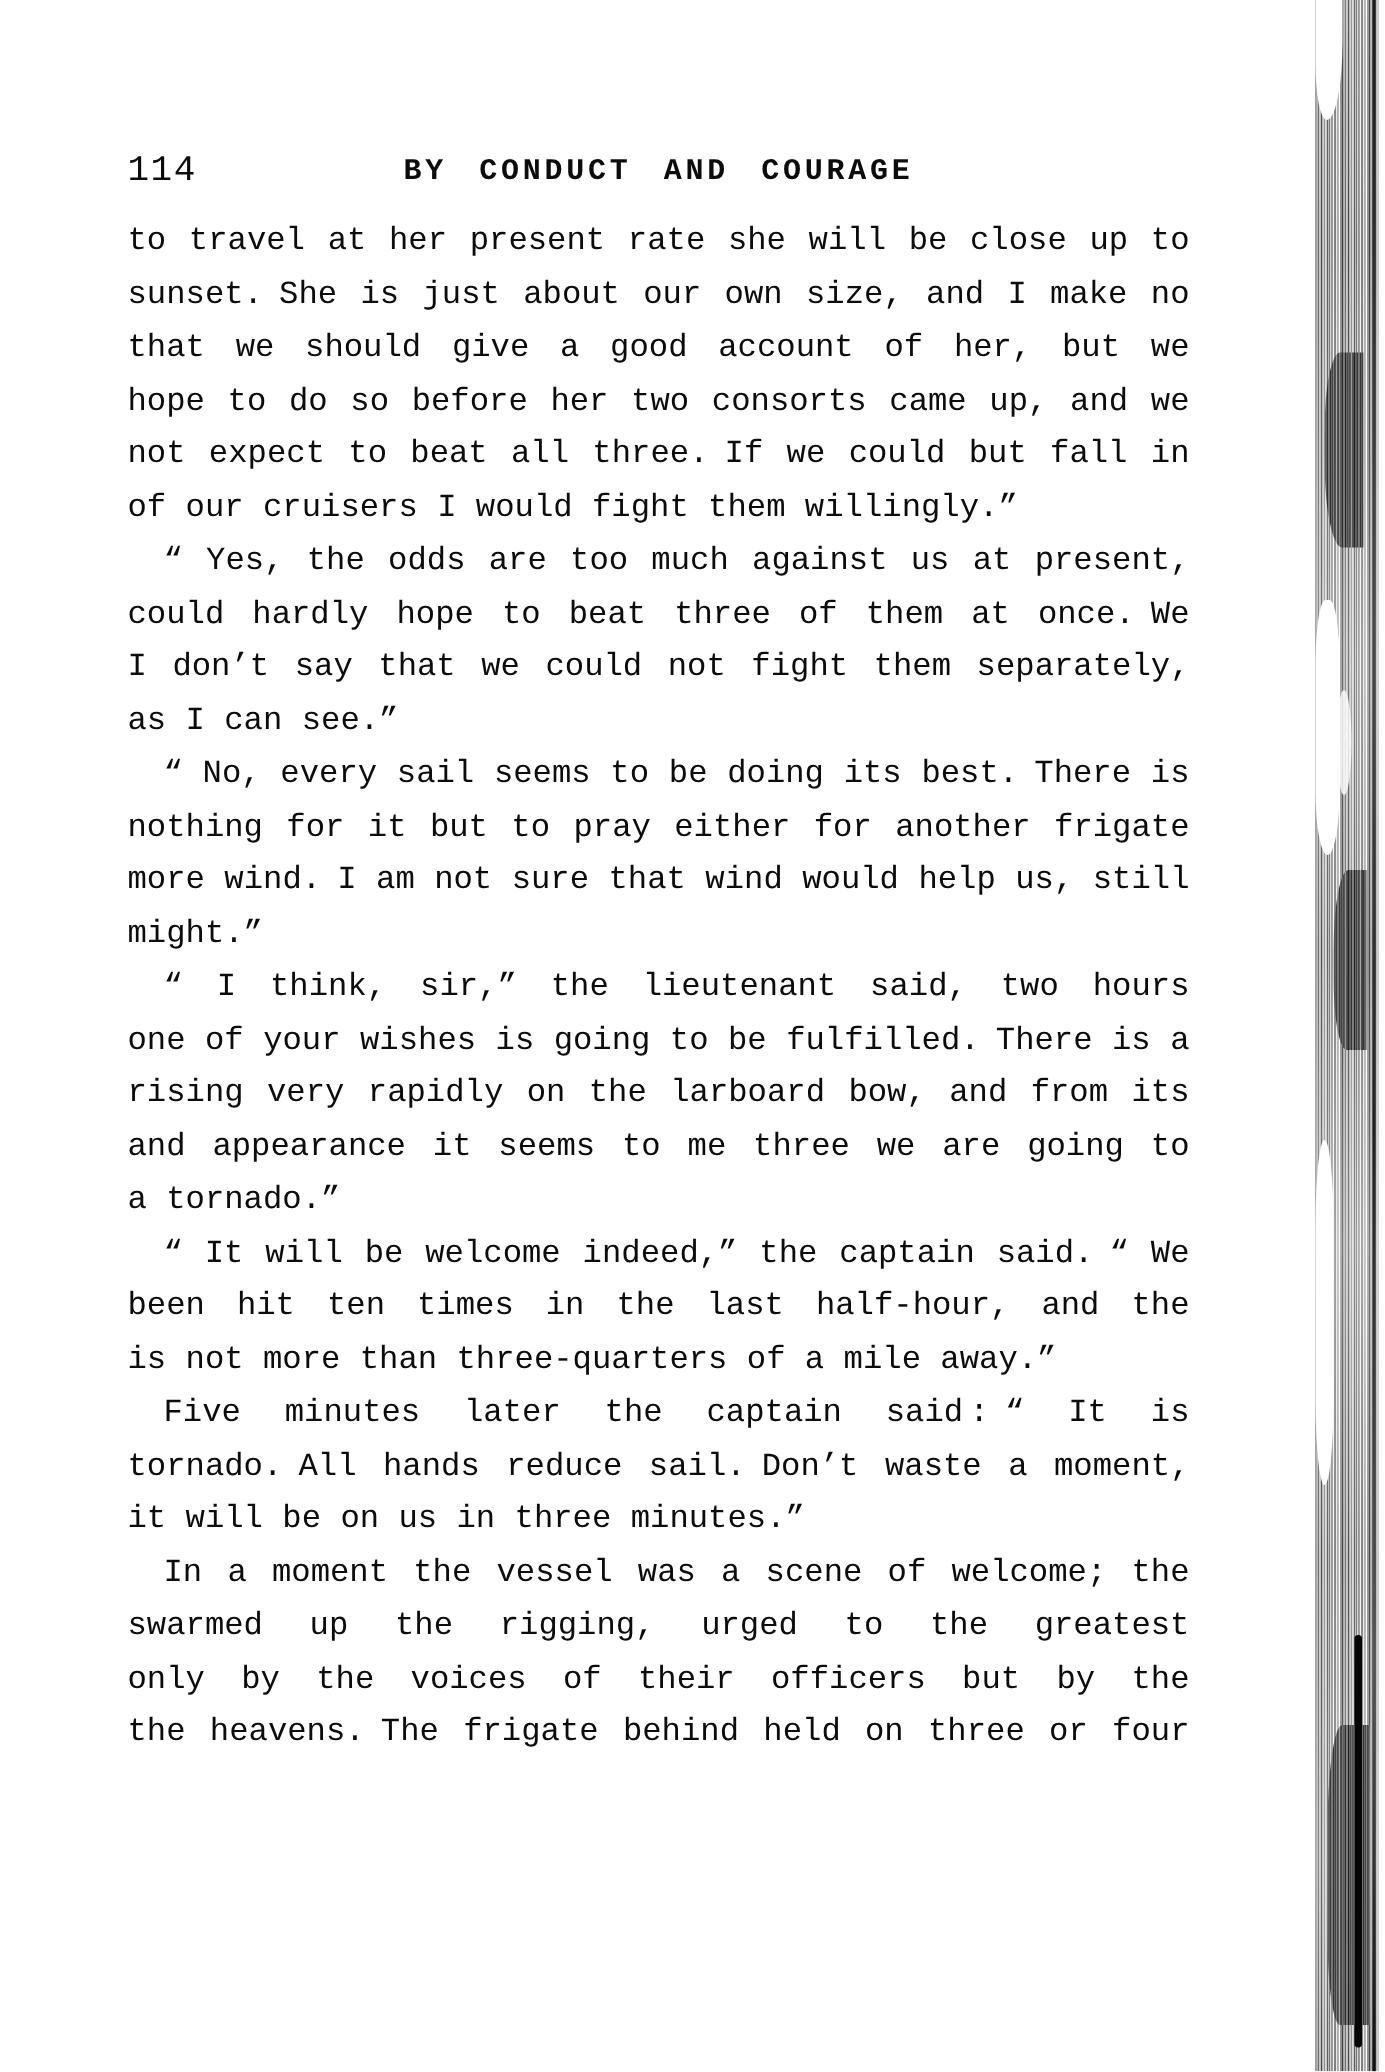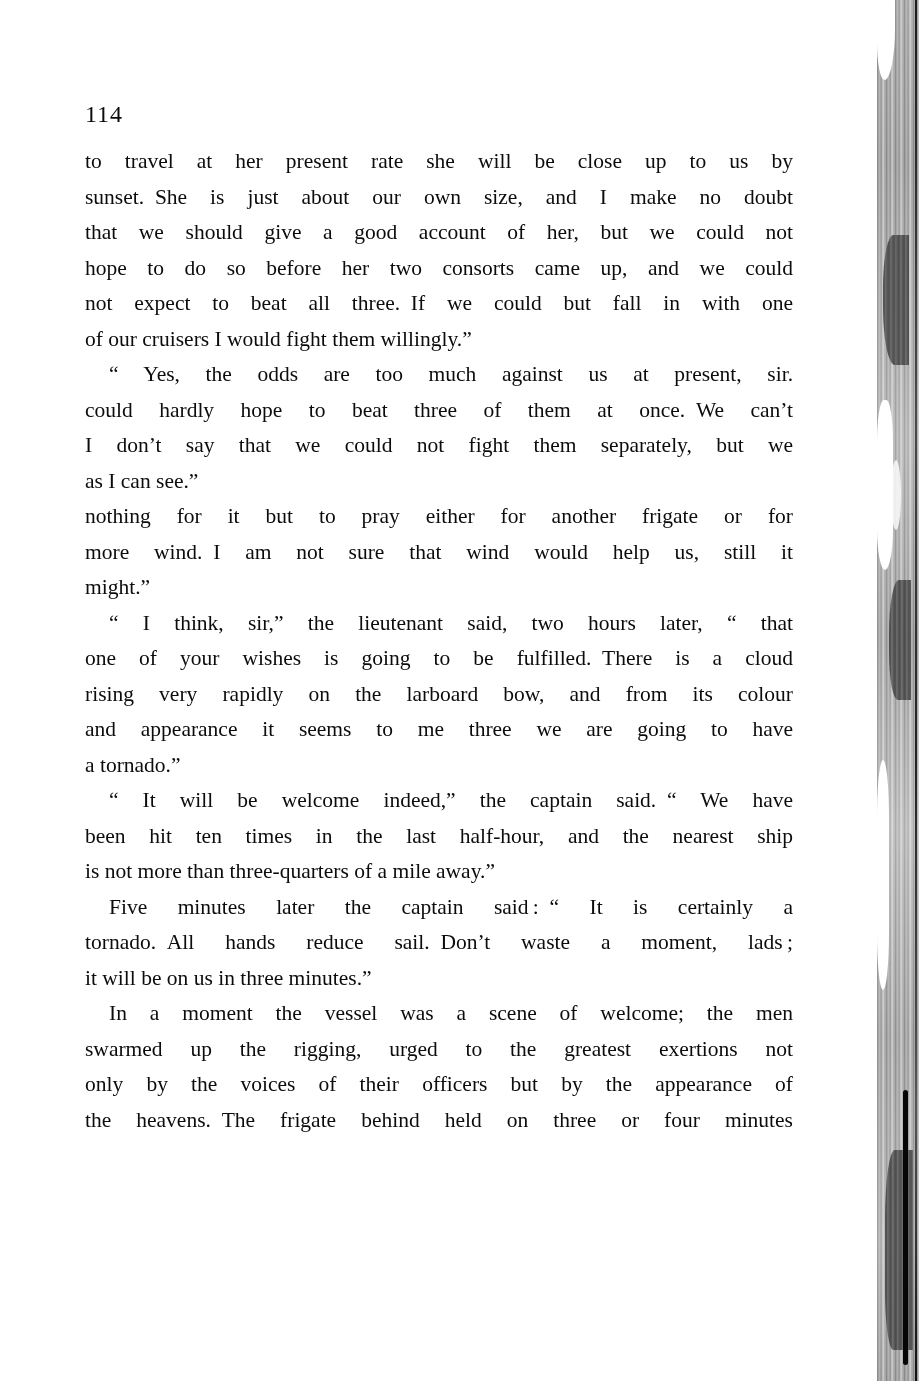--- a/index.html
+++ b/index.html
@@ -2,21 +2,21 @@
 <html><head>
 <meta charset="utf-8">
 <style>
   html, body { margin: 0; padding: 0; background: #ffffff; }
   .page {
     position: relative;
     width: 923px;
     height: 1381px;
     background: #ffffff;
     overflow: hidden;
-    font-family: Liberation Serif, serif;
+    font-family: Liberation Mono, monospace;
     color: #0c0c0c;
   }
 
   
   .header-row {
     position: absolute;
     left: 85px;
     top: 100px;
     width: 708px;
     height: 32px;
@@ -125,36 +125,38 @@
     background: linear-gradient(180deg, #1b1b1b 0%, #4a4a4a 30%, #222222 55%, #565656 80%, #101010 100%);
   }
 </style>
 </head>
 <body>
 
 <div class="page">
 
   <div class="header-row">
     <span class="pagenum">114</span>
+    <span class="running-title">BY CONDUCT AND COURAGE</span>
   </div>
 
   <div class="body-text">
 
     <div class="ln">to travel at her present rate she will be close up to us by</div>
     <div class="ln">sunset. She is just about our own size, and I make no doubt</div>
     <div class="ln">that we should give a good account of her, but we could not</div>
     <div class="ln">hope to do so before her two consorts came up, and we could</div>
     <div class="ln">not expect to beat all three. If we could but fall in with one</div>
     <div class="ln pf">of our cruisers I would fight them willingly.”</div>
 
     <div class="ln ind">“ Yes, the odds are too much against us at present, sir.</div>
     <div class="ln">could hardly hope to beat three of them at once. We can’t</div>
     <div class="ln">I don’t say that we could not fight them separately, but we</div>
     <div class="ln pf">as I can see.”</div>
 
+    <div class="ln ind">“ No, every sail seems to be doing its best. There is</div>
     <div class="ln">nothing for it but to pray either for another frigate or for</div>
     <div class="ln">more wind. I am not sure that wind would help us, still it</div>
     <div class="ln pf">might.”</div>
 
     <div class="ln ind">“ I think, sir,” the lieutenant said, two hours later, “ that</div>
     <div class="ln">one of your wishes is going to be fulfilled. There is a cloud</div>
     <div class="ln">rising very rapidly on the larboard bow, and from its colour</div>
     <div class="ln">and appearance it seems to me three we are going to have</div>
     <div class="ln pf">a tornado.”</div>
 

